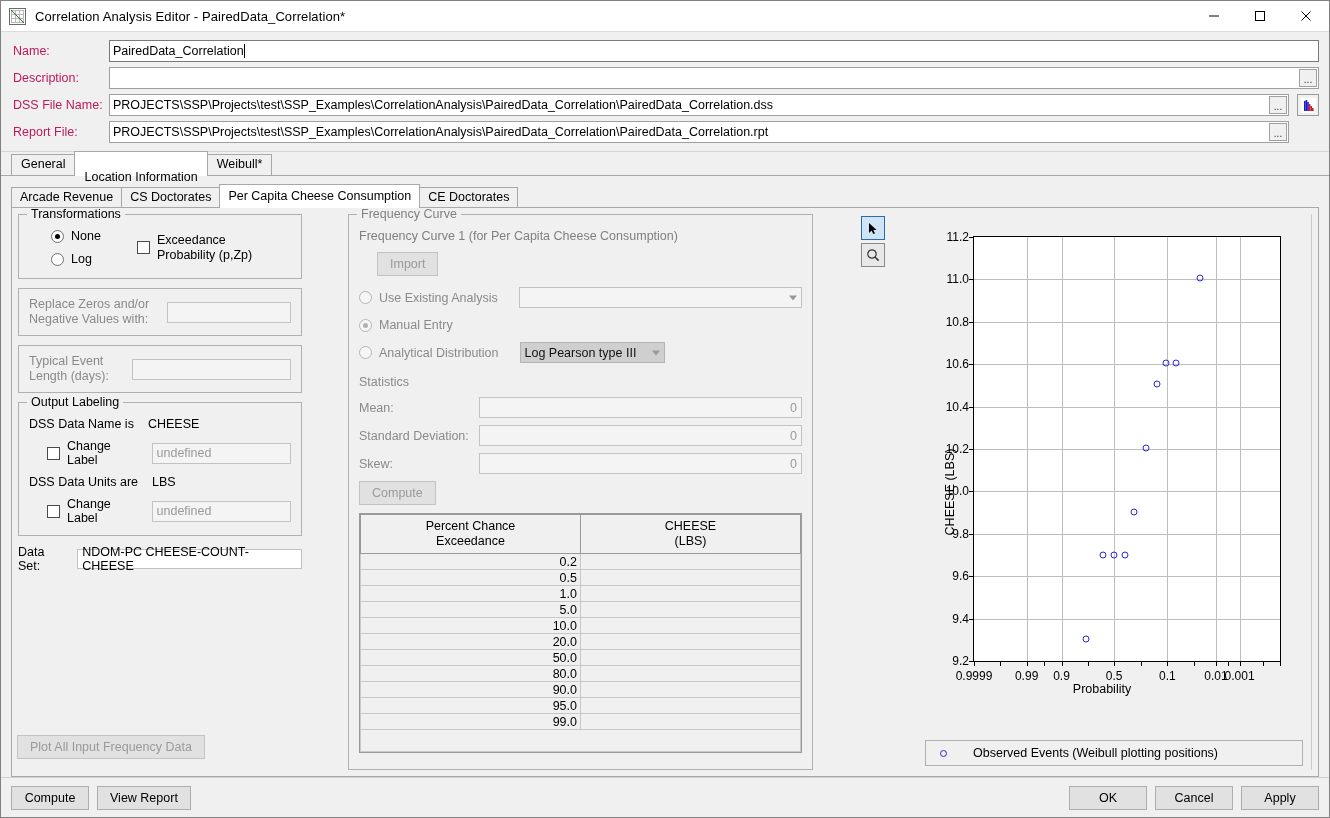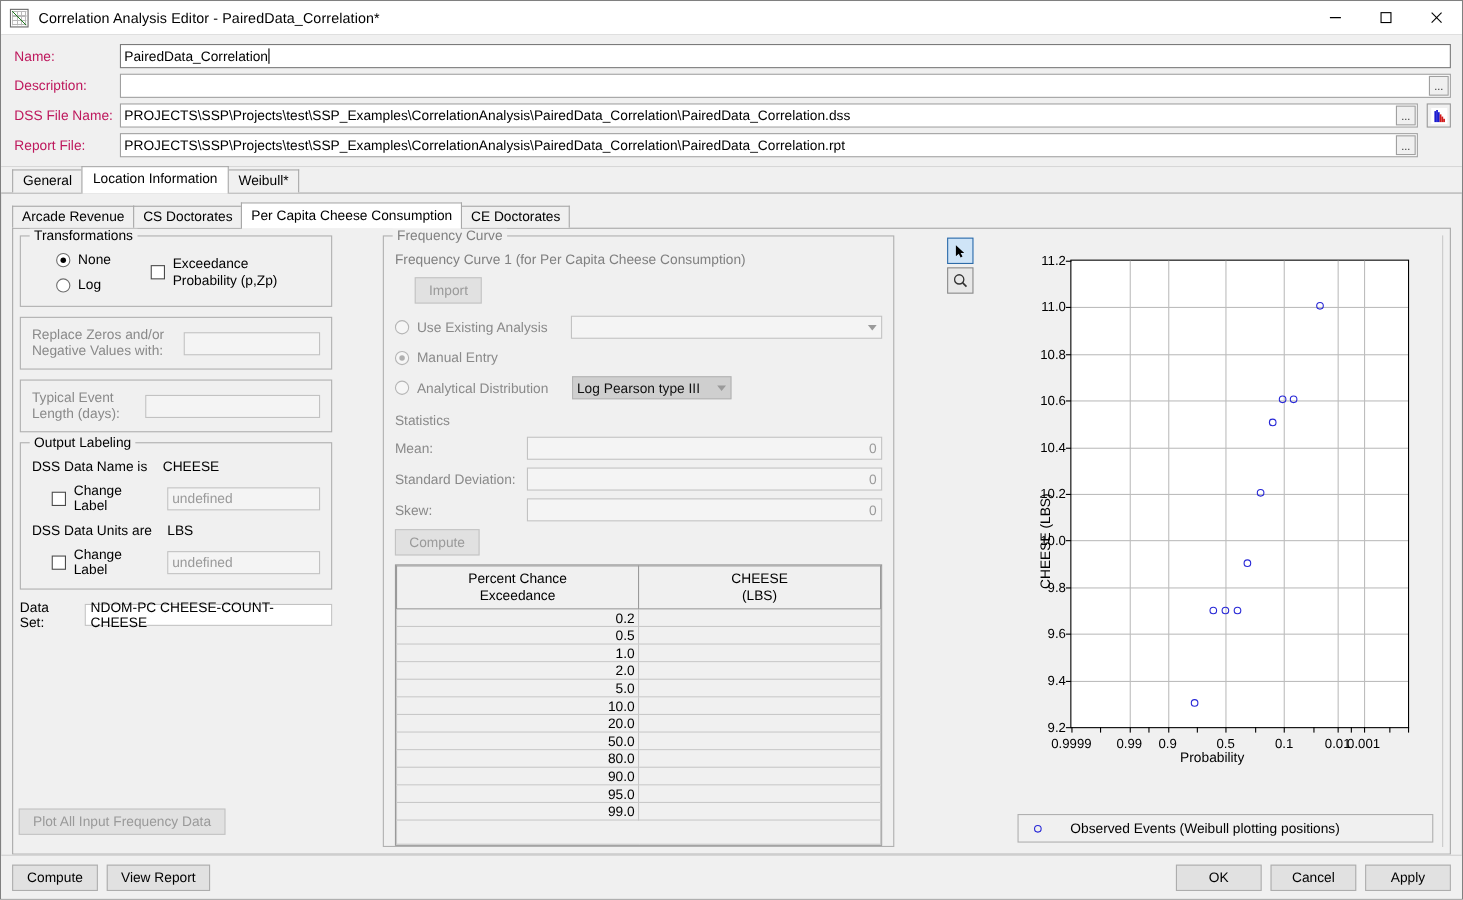--- a/index.html
+++ b/index.html
@@ -102,21 +102,21 @@
     border-bottom: none;
     background: #f0f0f0;
     margin-right: -1px;
     height: 21px;
     line-height: 13px;
   }
   .tab.sel {
     background: #ffffff;
     height: 25px;
     margin-bottom: -1px;
-    padding-top: 4px;
+    padding-top: 19px;
     position: relative; z-index: 3;
   }
 
   .tabstrip2 {
     display: flex; align-items: flex-end;
     padding-left: 10px; height: 23px;
     margin-top: 8px;
     position: relative; z-index: 2;
   }
   .tab2 {
@@ -558,24 +558,20 @@
               <tr>
                   <td class="num">0.2</td>
                   <td class="blank"></td>
                 </tr>
               <tr>
                   <td class="num">0.5</td>
                   <td class="blank"></td>
                 </tr>
               <tr>
                   <td class="num">1.0</td>
-                  <td class="blank"></td>
-                </tr>
-              <tr>
-                  <td class="num">2.0</td>
                   <td class="blank"></td>
                 </tr>
               <tr>
                   <td class="num">5.0</td>
                   <td class="blank"></td>
                 </tr>
               <tr>
                   <td class="num">10.0</td>
                   <td class="blank"></td>
                 </tr>

